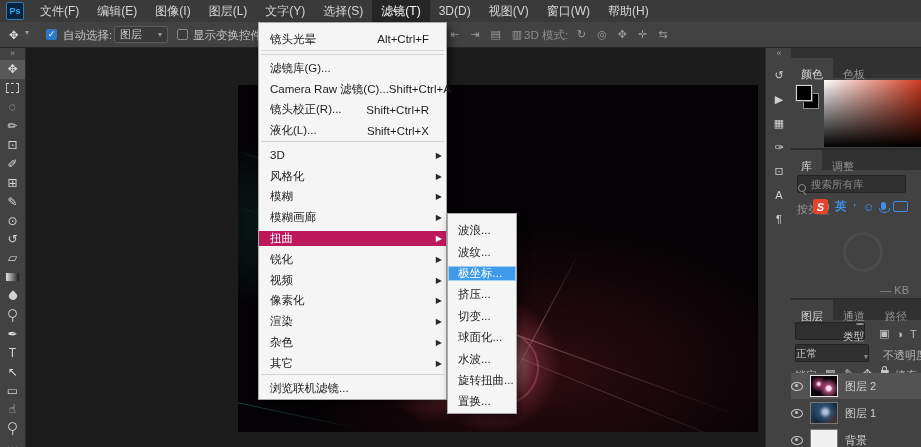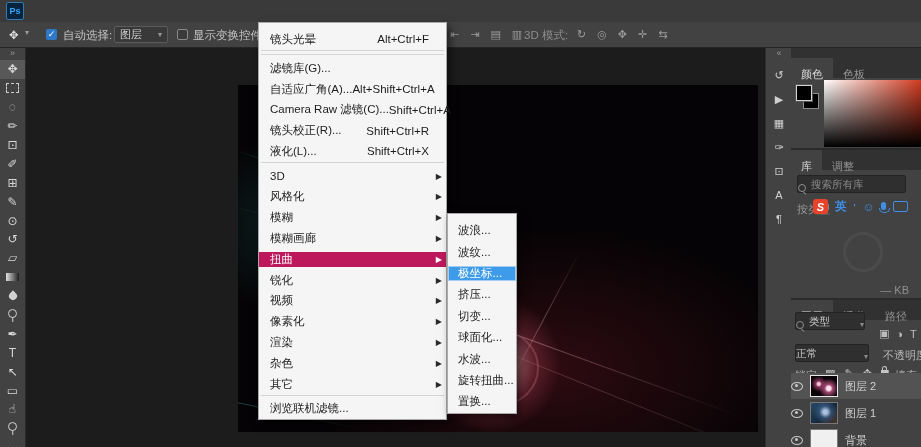--- a/index.html
+++ b/index.html
@@ -113,20 +113,44 @@
   .lockshape::before{content:"";position:absolute;left:1px;top:-4px;width:3px;height:3px;border:1.2px solid #c4c4c4;border-bottom:none;border-radius:3px 3px 0 0;}
   .lpicons{position:absolute;display:flex;gap:9px;color:#bdbdbd;font-size:11px;align-items:center;}
 </style>
 </head>
 <body>
 
 <div id="app">
 
   <div class="abs menubar">
     <div class="pslogo">Ps</div>
+    <div class="mblist">
+
+        <div class="mbitem">文件(F)</div>
+
+        <div class="mbitem">编辑(E)</div>
+
+        <div class="mbitem">图像(I)</div>
+
+        <div class="mbitem">图层(L)</div>
+
+        <div class="mbitem">文字(Y)</div>
+
+        <div class="mbitem">选择(S)</div>
+
+        <div class="mbitem active">滤镜(T)</div>
+
+        <div class="mbitem">3D(D)</div>
+
+        <div class="mbitem">视图(V)</div>
+
+        <div class="mbitem">窗口(W)</div>
+
+        <div class="mbitem">帮助(H)</div>
+      </div>
   </div>
 
   <div class="abs optionsbar">
     <span class="lab" style="left:9px;color:#e0e0e0;">✥</span>
     <span class="lab" style="left:25px;font-size:8px;color:#9a9a9a;">▾</span>
     <span class="cb on" style="left:46px;">✓</span>
     <span class="lab" style="left:63px;">自动选择:</span>
     <span class="dd" style="left:114px;width:42px;">
       <span>图层</span>
       <span style="font-size:8px;color:#9a9a9a;margin-left:auto;">▾</span>
@@ -289,25 +313,20 @@
       <div class="msep"></div>
 
       <div class="msep"></div>
 
       <div class="mrow">
         <span class="mlabel">滤镜库(G)...</span>
         <span class="mshort"></span>
 
       </div>
 
-      <div class="mrow">
-        <span class="mlabel">自适应广角(A)...</span>
-        <span class="mshort">Alt+Shift+Ctrl+A</span>
-
-      </div>
 
       <div class="mrow">
         <span class="mlabel">Camera Raw 滤镜(C)...</span>
         <span class="mshort">Shift+Ctrl+A</span>
 
       </div>
 
       <div class="mrow">
         <span class="mlabel">镜头校正(R)...</span>
         <span class="mshort">Shift+Ctrl+R</span>
@@ -484,21 +503,21 @@
     <div class="ccmark" style="left:52px;top:185px;"></div>
     <div class="smalltext" style="right:12px;left:auto;top:237px;position:absolute;color:#8f8f8f;">— KB</div>
     <div class="pdiv" style="top:251px;"></div>
 
     <div class="ptabs" style="top:253px;">
 
     <div class="ptab active">图层</div>
         <div class="ptab">通道</div>
         <div class="ptab">路径</div>
       </div>
-    <div class="searchbox" style="left:4px;top:265px;width:68px;">
+    <div class="searchbox" style="left:4px;top:275px;width:68px;flex-direction:column;">
       <span class="mag"></span>
       <span style="color:#c9c9c9;">类型</span>
       <span style="margin-left:auto;font-size:8px;">▾</span>
     </div>
     <div class="lpicons" style="left:88px;top:280px;gap:7px;">
 
     <span>▣</span>
         <span>◑</span>
         <span>T</span>
       </div>

